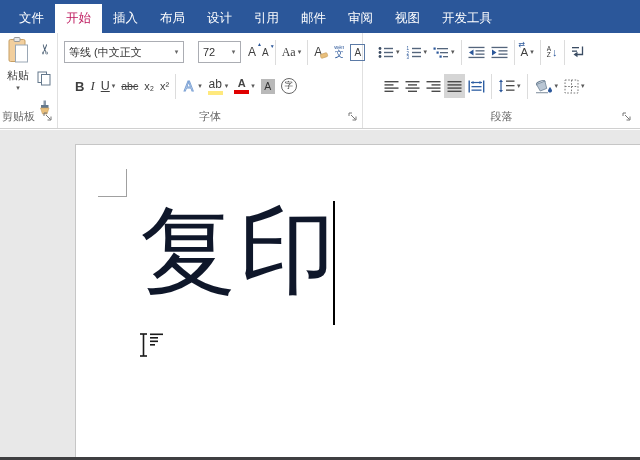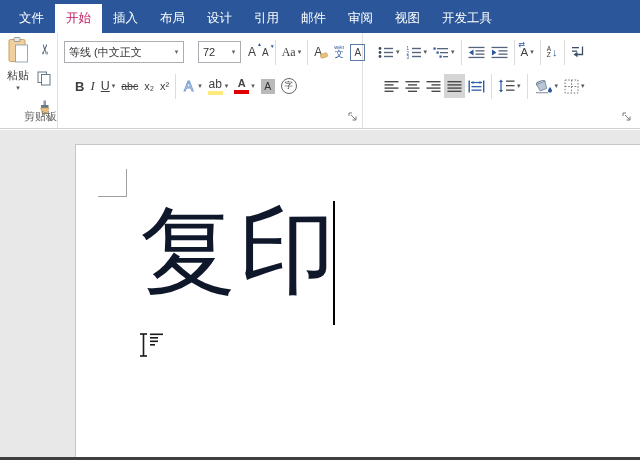--- a/index.html
+++ b/index.html
@@ -16,21 +16,21 @@
   color:#d9e2f2;font-size:12px;width:94px;overflow:hidden;white-space:nowrap;}
 
 
 .ribbon{position:absolute;top:33px;left:0;width:640px;height:96px;background:#fff;
   border-bottom:1px solid #d0d0d0;font-size:11px;color:#3f3f3f;}
 .grp{position:absolute;top:0;height:95px;border-right:1px solid #e0e0e0;}
 .grp-clip{left:0;width:58px;}
 .grp-font{left:58px;width:305px;}
 .grp-para{left:363px;width:277px;border-right:none;}
 .grp-label{position:absolute;bottom:4px;left:0;right:0;text-align:center;font-size:11px;color:#696969;}
-.grp-label.left{text-align:right;padding-left:11px;}
+.grp-label.left{text-align:left;padding-left:2px;}
 .launcher{position:absolute;right:4px;bottom:6px;width:10px;height:10px;cursor:pointer;}
 .r1{position:absolute;top:6px;left:4px;display:flex;align-items:center;height:26px;}
 .r2{position:absolute;top:40px;left:4px;display:flex;align-items:center;height:26px;}
 .btn{display:flex;align-items:center;justify-content:center;height:24px;padding:0 3px;cursor:pointer;}
 .btn.sel{background:#d5d5d5;}
 .dd{font-size:7px;color:#595959;margin-left:2px;}
 .vsep{width:1px;height:25px;background:#dcdcdc;margin:0 3px;}
 
 
 .paste{position:absolute;left:3px;top:4px;width:30px;height:98px;text-align:center;cursor:pointer;}
@@ -218,20 +218,21 @@
           </span>
           <span class="dd">▾</span>
         </div>
         <div class="btn">
           <span class="shadeA">A</span>
         </div>
         <div class="btn">
           <span class="enclose">字</span>
         </div>
       </div>
+      <div class="grp-label">字体</div>
       <svg class="launcher" viewBox="0 0 10 10">
         <polyline points="1,4 1,1 4,1" fill="none" stroke="#777"></polyline>
         <line x1="3" y1="3" x2="7.5" y2="7.5" stroke="#777"></line>
         <polyline points="8,4.5 8,8 4.5,8" fill="none" stroke="#777"></polyline>
       </svg>
     </section>
 
     <section class="grp grp-para">
       <div class="r1" style="left:12px;">
         <div class="btn">
@@ -384,20 +385,21 @@
         </div>
         <div class="btn">
           <svg width="15" height="15" viewBox="0 0 15 15">
             <rect x="1" y="1" width="13" height="13" fill="none" stroke="#7a7a7a" stroke-dasharray="1.6,1.6"></rect>
             <line x1="7.5" y1="1" x2="7.5" y2="14" stroke="#7a7a7a" stroke-dasharray="1.6,1.6"></line>
             <line x1="1" y1="7.5" x2="14" y2="7.5" stroke="#7a7a7a" stroke-dasharray="1.6,1.6"></line>
           </svg>
           <span class="dd">▾</span>
         </div>
       </div>
+      <div class="grp-label">段落</div>
       <svg class="launcher" style="right:8px" viewBox="0 0 10 10">
         <polyline points="1,4 1,1 4,1" fill="none" stroke="#777"></polyline>
         <line x1="3" y1="3" x2="7.5" y2="7.5" stroke="#777"></line>
         <polyline points="8,4.5 8,8 4.5,8" fill="none" stroke="#777"></polyline>
       </svg>
     </section>
   </div>
 
   <div class="doc">
     <div class="page">

